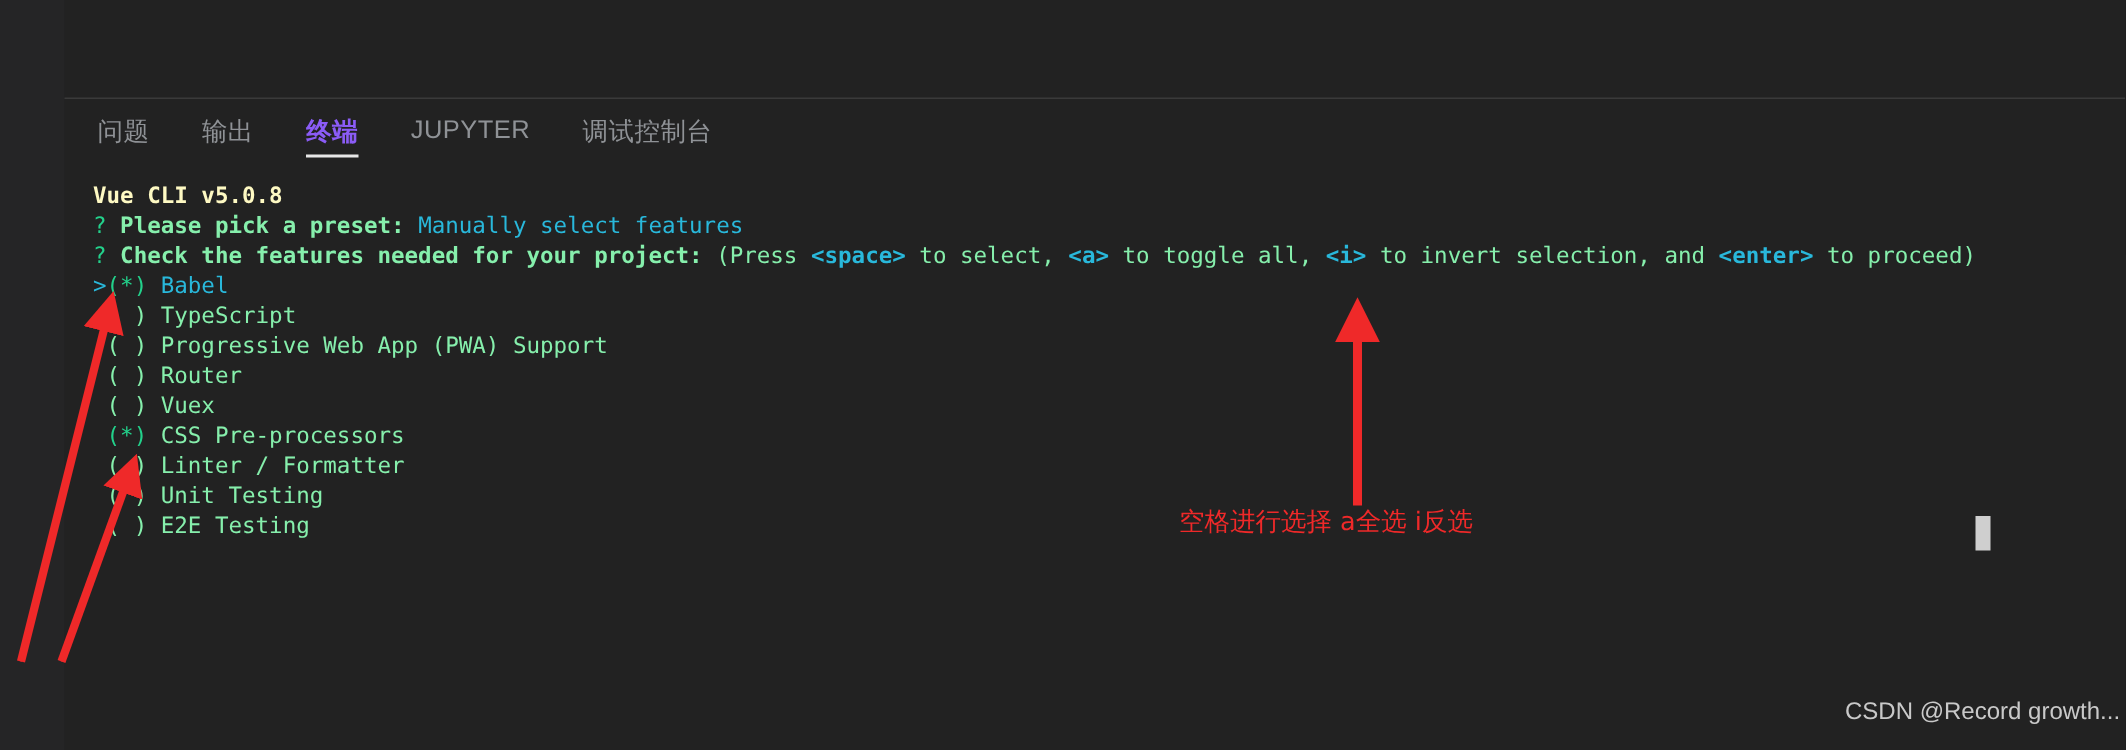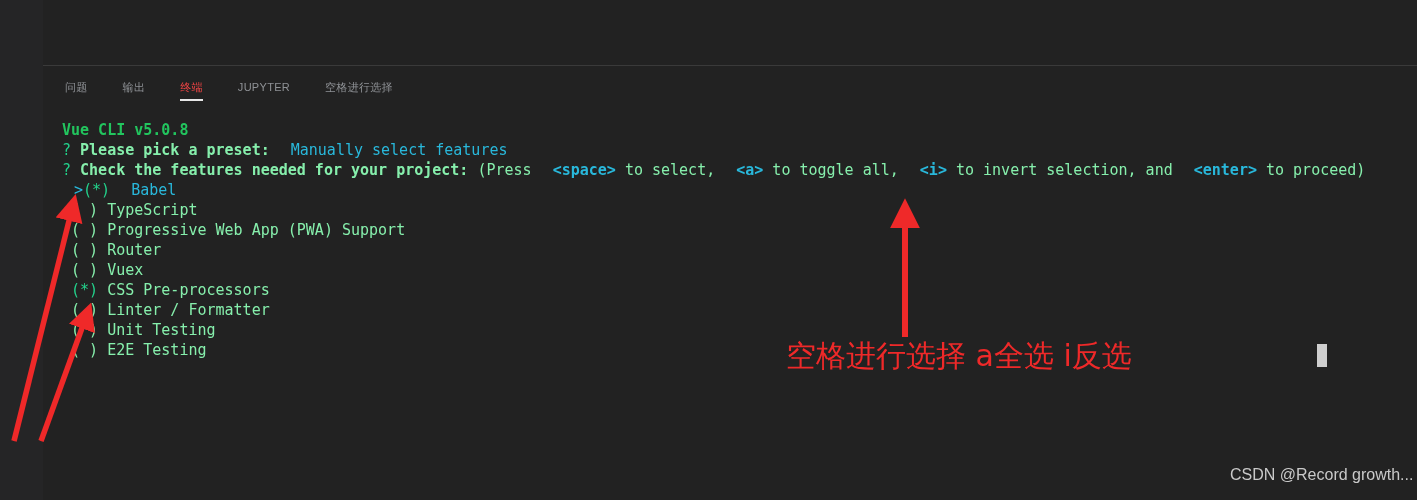--- a/index.html
+++ b/index.html
@@ -47,30 +47,31 @@
   #panel-tabs {
     position: absolute;
     left: 0; top: 8px;
     height: 32px;
     display: flex;
     align-items: center;
     padding-left: 22px;
   }
   .panel-tab {
     position: relative;
-    font-size: 11px;
+    font-size: 17px;
     color: #8f9296;
     margin-right: 35px;
     padding-bottom: 6px;
     white-space: nowrap;
     cursor: pointer;
     letter-spacing: 0.3px;
   }
   .panel-tab.active {
-    color: #ef4444;
+    color: #8b5cf6;
+    font-weight: bold;
   }
   .panel-tab.active::after {
     content: "";
     position: absolute;
     left: 0; right: 0;
     bottom: 0;
     height: 1.5px;
     background: #e7e7e7;
   }
 
@@ -81,22 +82,22 @@
     top: 120px;
     font-family: "DejaVu Sans Mono", "Liberation Mono", monospace;
     font-size: 15px;
     line-height: 20px;
     color: #cccccc;
     white-space: pre;
     letter-spacing: 0px;
   }
   .tline { height: 20px; }
   .b    { font-weight: bold; }
-  .blue { color: #22c55e; }
-  .cyan { color: #29b8db; margin-left: 12px; }
+  .blue { color: #fef9c3; }
+  .cyan { color: #29b8db; }
   .green{ color: #23d18b; }
   .grey { color: #86efac; }
 
   
   #cursor {
     position: absolute;
     left: 1317px;
     top: 344px;
     width: 10px;
     height: 23px;
@@ -107,21 +108,21 @@
   #overlay {
     position: absolute;
     left: 0; top: 0;
     width: 1417px; height: 500px;
     pointer-events: none;
   }
   .anno-text {
     position: absolute;
     color: #ef2929;
     font-family: "DejaVu Sans", sans-serif;
-    font-size: 30px;
+    font-size: 17px;
     white-space: nowrap;
   }
   #anno-right  { left: 786px; top: 336px; }
   #anno-bottom { left: 289px; top: 414px; }
 
   
   #watermark {
     position: absolute;
     left: 1185px;
     top: 466px;
@@ -140,21 +141,21 @@
   <div id="rail"></div>
 
   <div id="editor-area"></div>
 
   <div id="panel">
     <div id="panel-tabs">
         <div class="panel-tab">问题</div>
         <div class="panel-tab">输出</div>
         <div class="panel-tab active">终端</div>
         <div class="panel-tab">JUPYTER</div>
-        <div class="panel-tab">空格进行选择</div>
+        <div class="panel-tab">调试控制台</div>
       </div>
   </div>
 
   <div id="terminal"><div class="tline"><span class="blue b">Vue CLI v5.0.8</span></div><div class="tline"><span class="green">? </span><span class="grey b">Please pick a preset: </span><span class="cyan">Manually select features</span></div><div class="tline"><span class="green">? </span><span class="grey b">Check the features needed for your project: </span><span class="grey">(Press </span><span class="cyan b">&lt;space&gt;</span><span class="grey"> to select, </span><span class="cyan b">&lt;a&gt;</span><span class="grey"> to toggle all, </span><span class="cyan b">&lt;i&gt;</span><span class="grey"> to invert selection, and </span><span class="cyan b">&lt;enter&gt;</span><span class="grey"> to proceed)</span></div><div class="tline"><span class="cyan">&gt;</span><span class="green">(*)</span><span class="grey"> </span><span class="cyan">Babel</span></div><div class="tline"><span class="grey"> ( ) </span><span class="grey">TypeScript</span></div><div class="tline"><span class="grey"> ( ) </span><span class="grey">Progressive Web App (PWA) Support</span></div><div class="tline"><span class="grey"> ( ) </span><span class="grey">Router</span></div><div class="tline"><span class="grey"> ( ) </span><span class="grey">Vuex</span></div><div class="tline"><span class="grey"> </span><span class="green">(*)</span><span class="grey"> </span><span class="grey">CSS Pre-processors</span></div><div class="tline"><span class="grey"> ( ) </span><span class="grey">Linter / Formatter</span></div><div class="tline"><span class="grey"> ( ) </span><span class="grey">Unit Testing</span></div><div class="tline"><span class="grey"> ( ) </span><span class="grey">E2E Testing</span></div></div>
 
   <div id="cursor"></div>
 
   <svg id="overlay" viewBox="0 0 1417 500" xmlns="http://www.w3.org/2000/svg">
     <defs>
       <marker id="ahead" markerWidth="5" markerHeight="5" refX="2.2" refY="2.5" orient="auto" markerUnits="strokeWidth">

